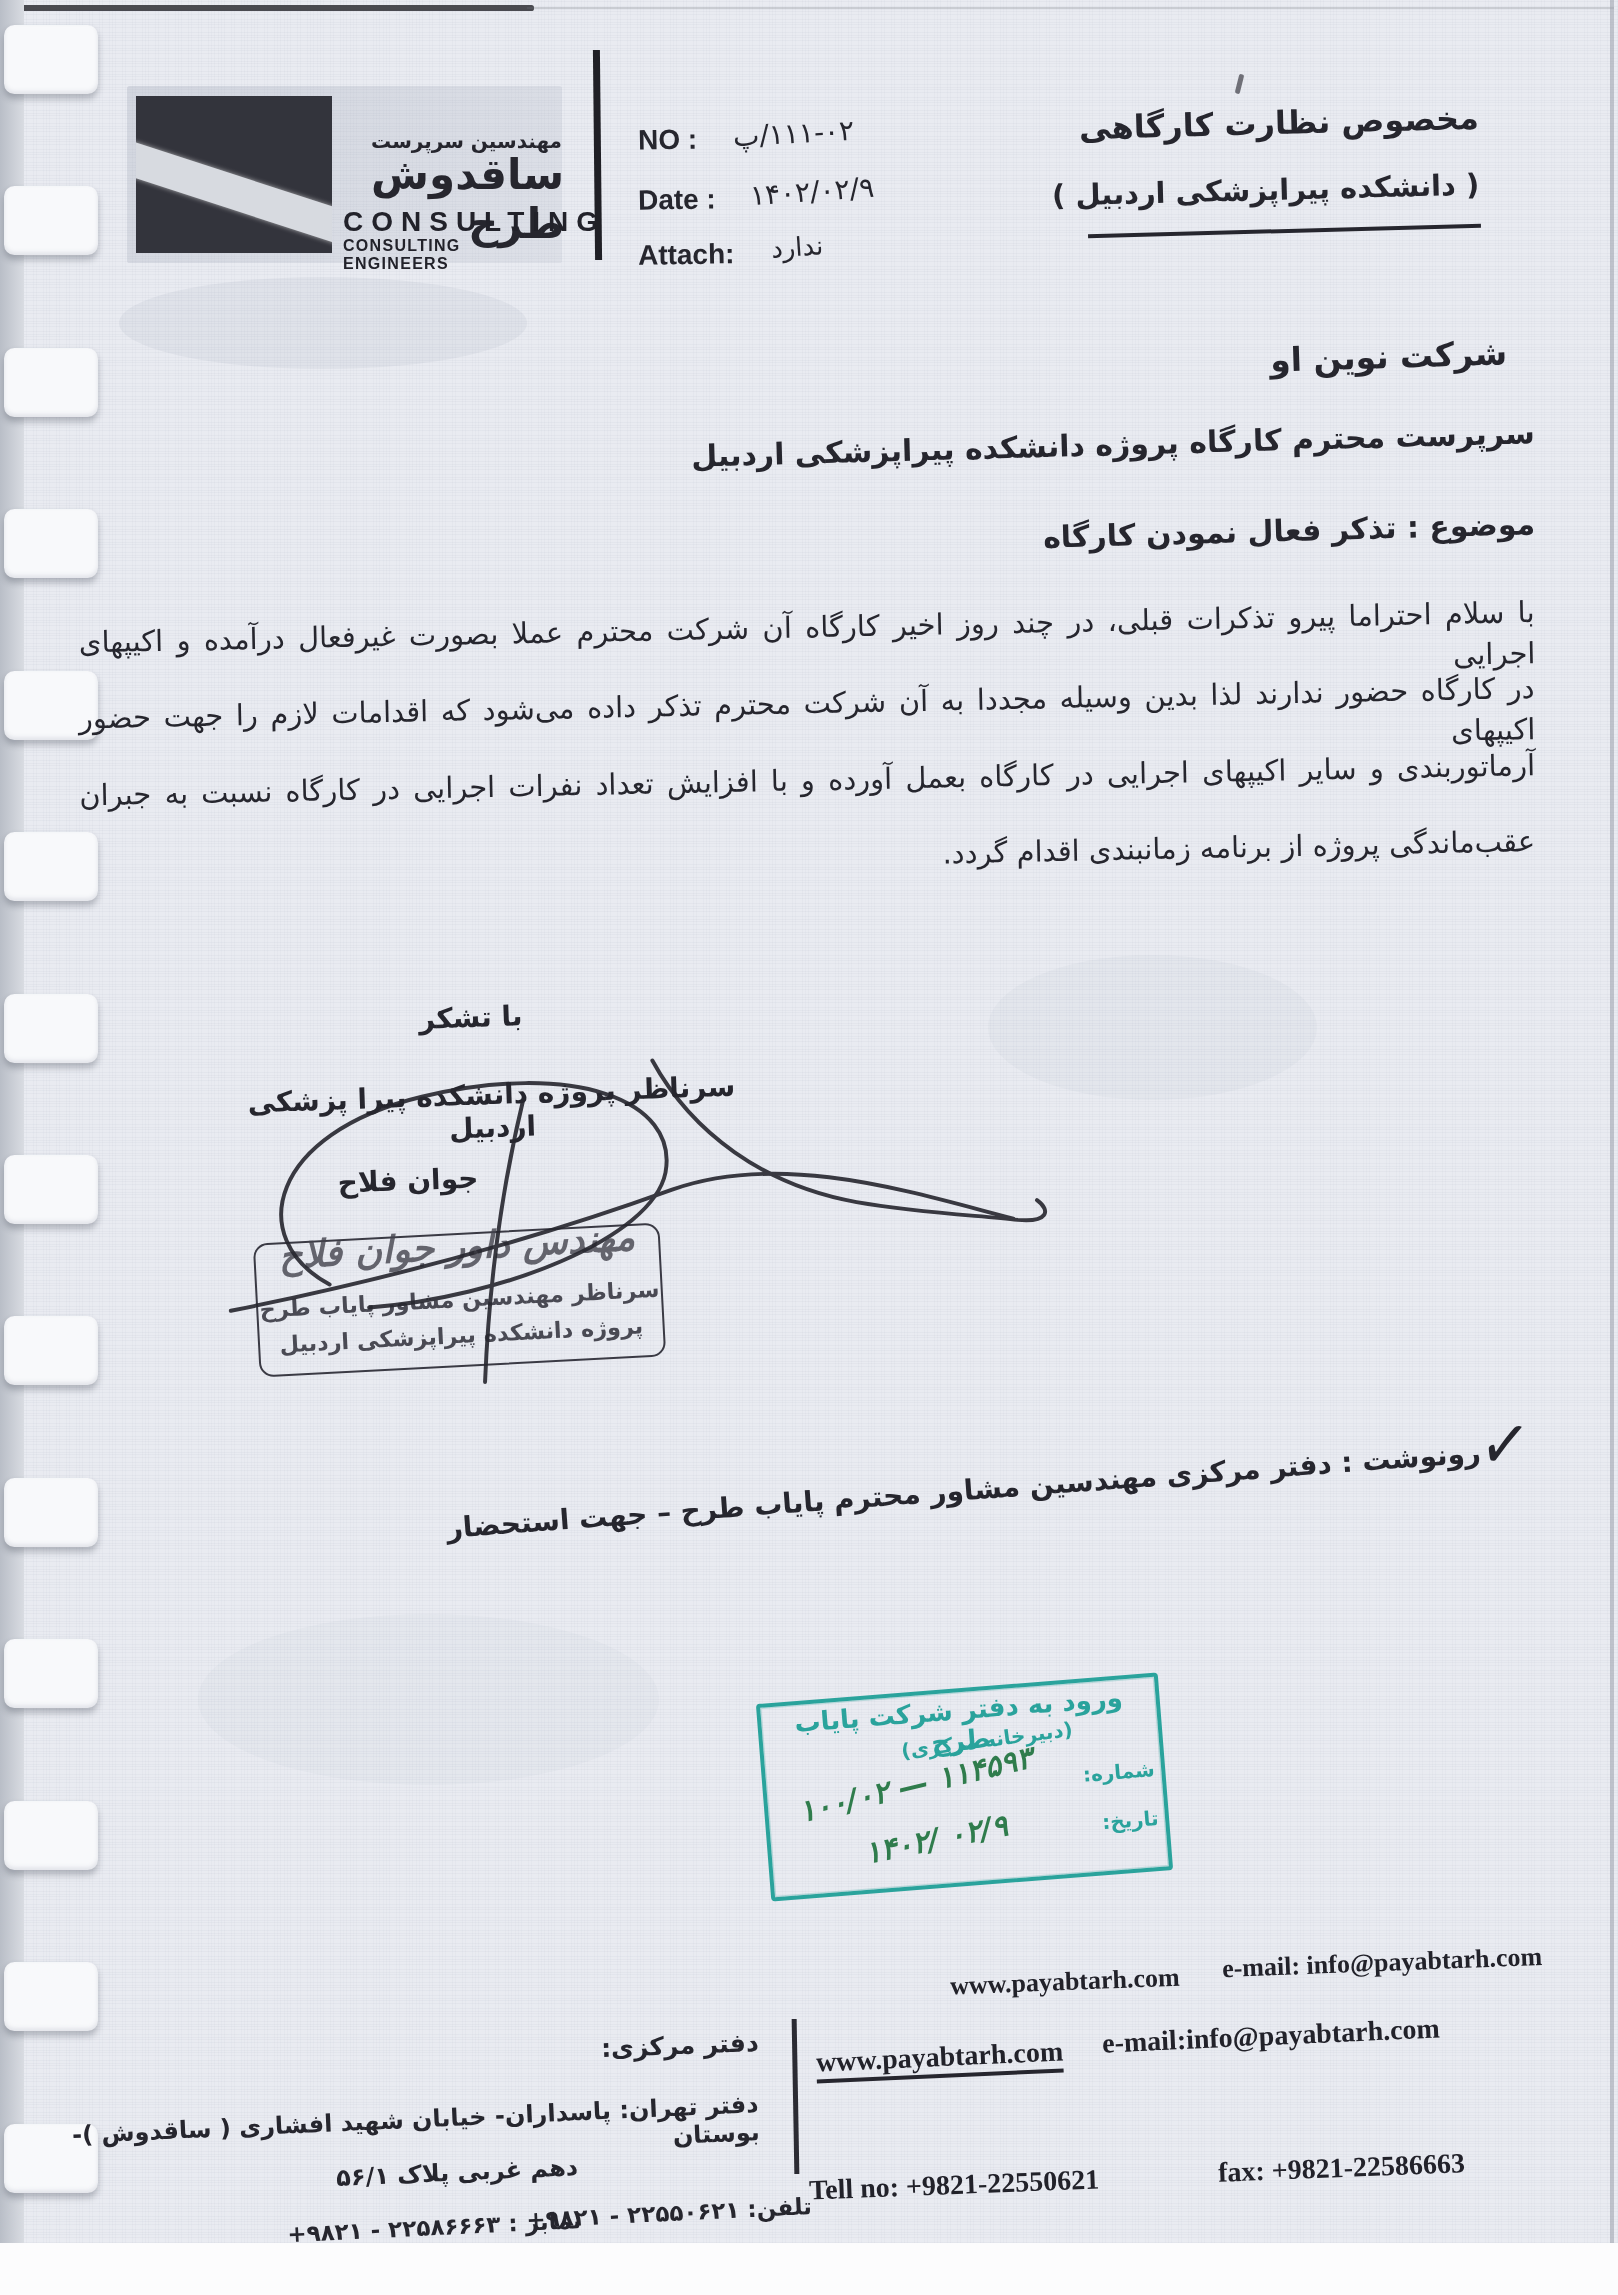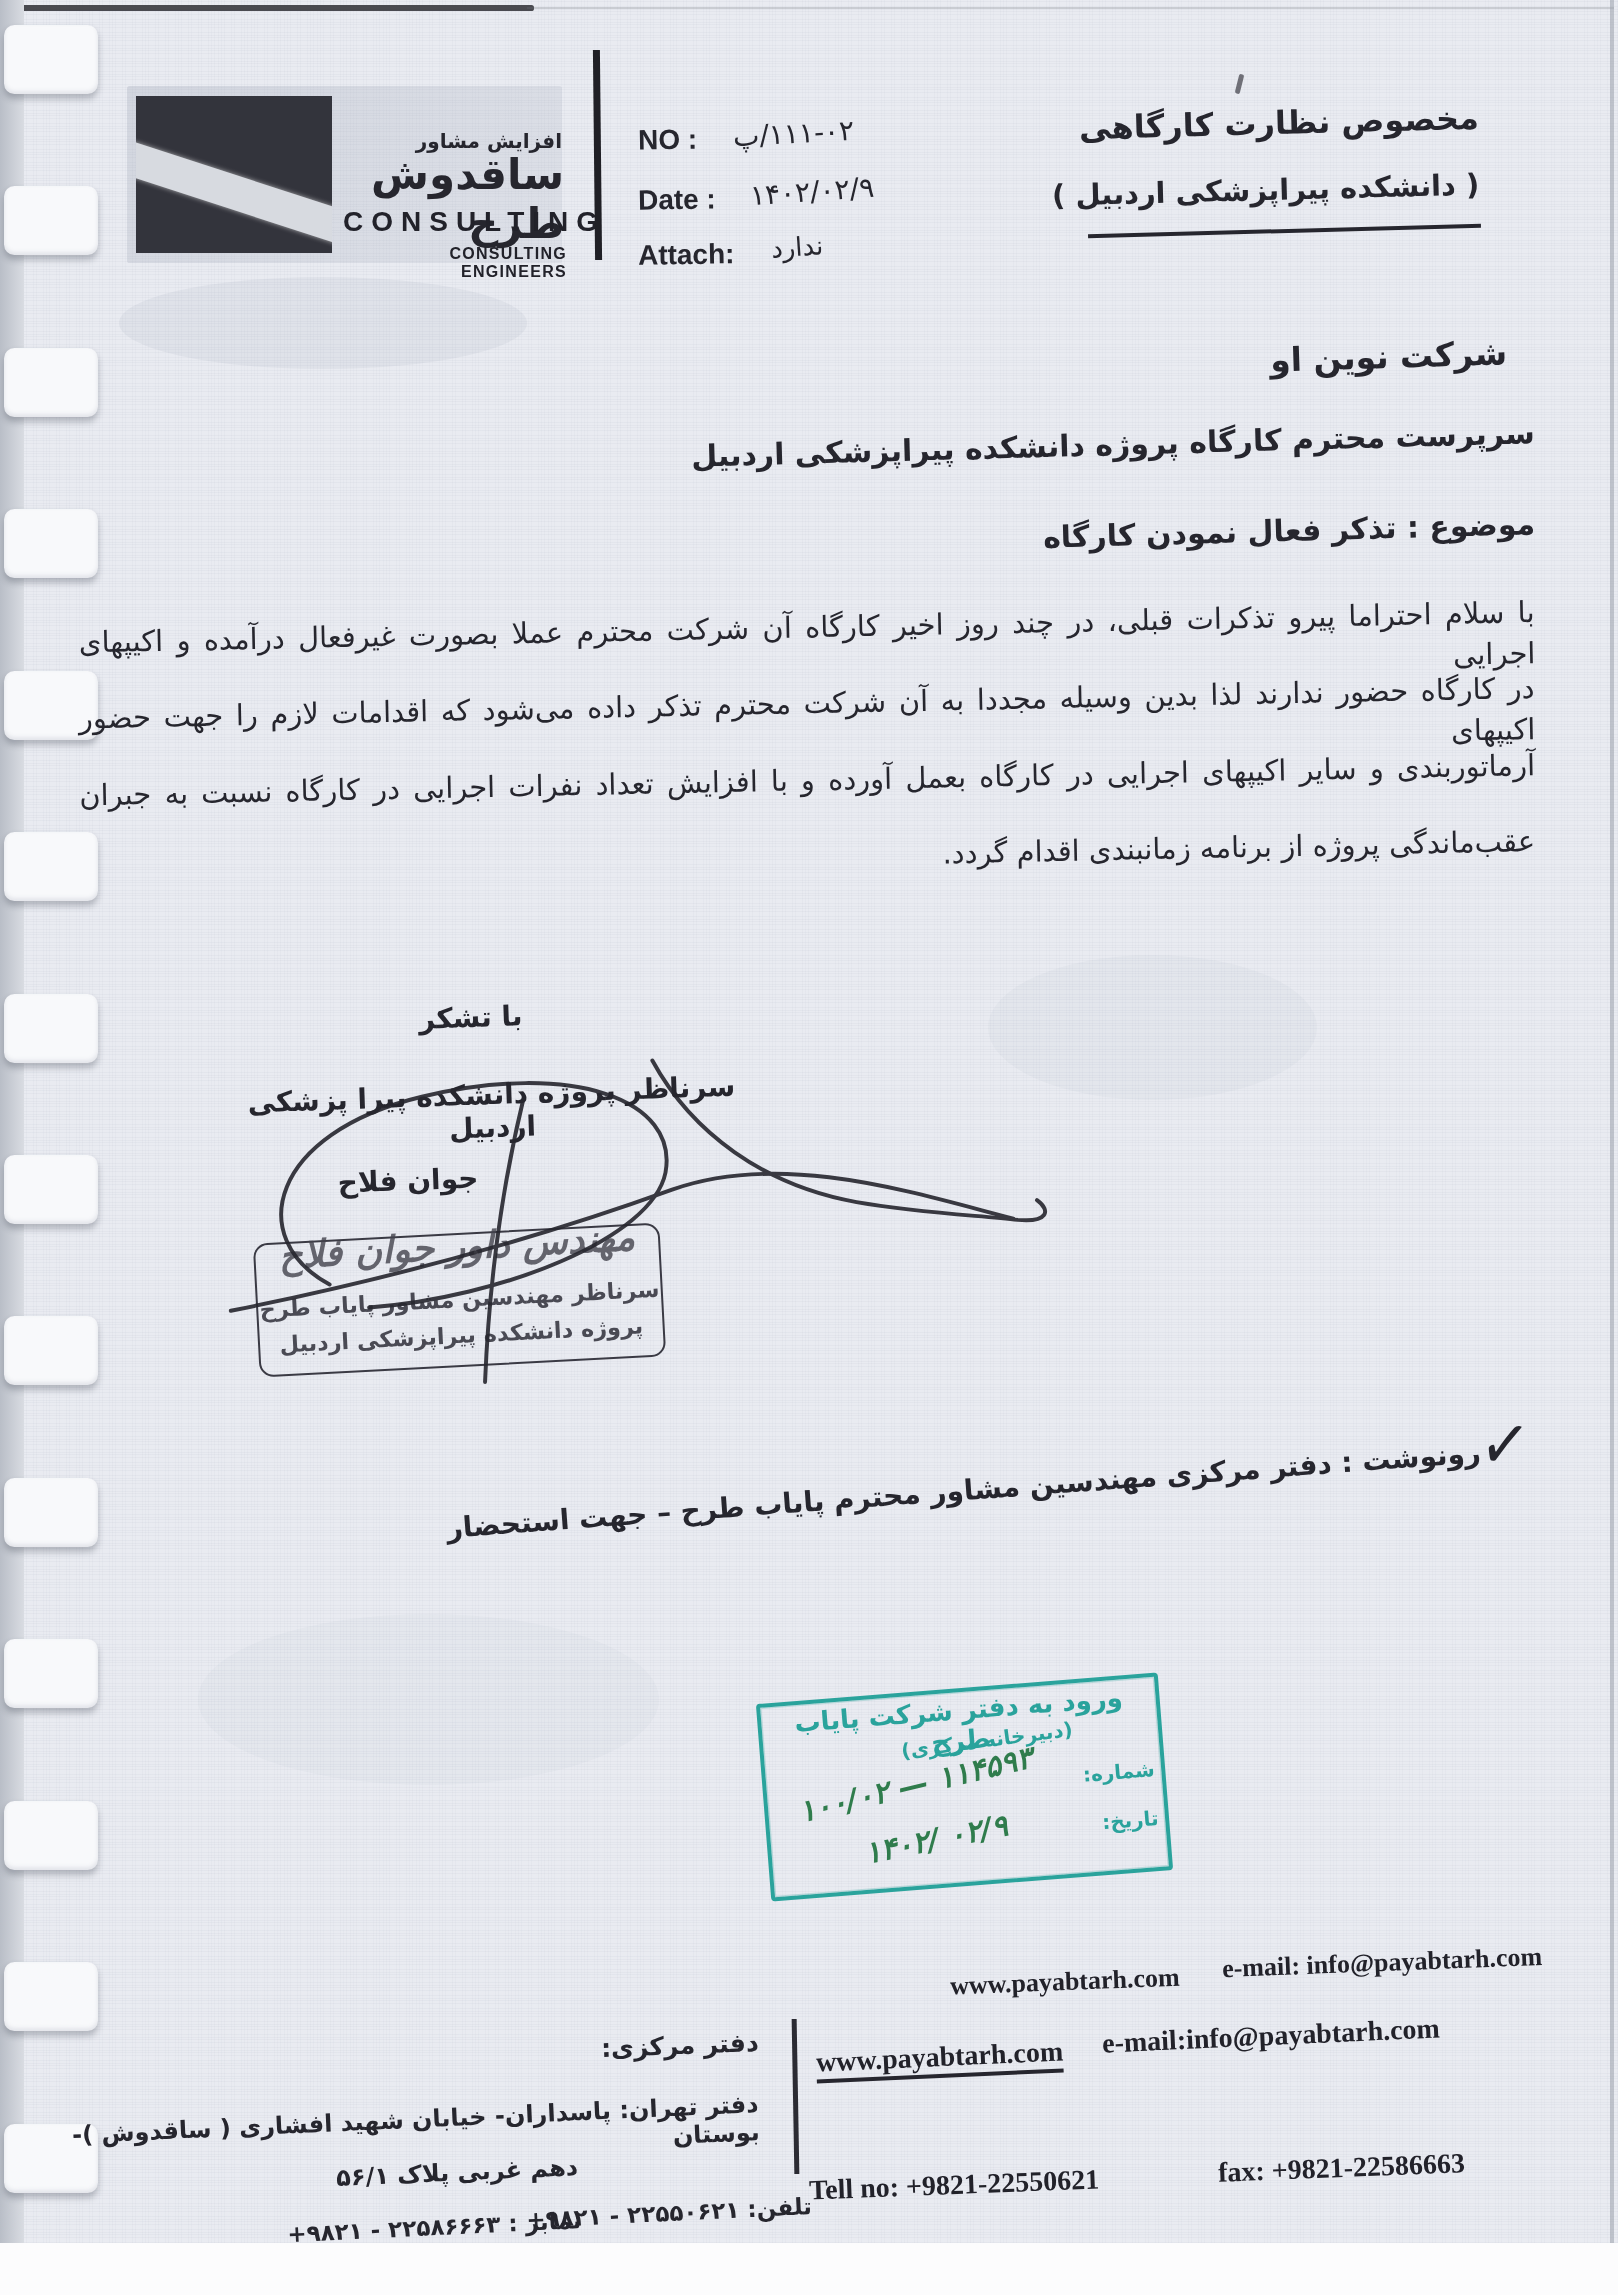--- a/index.html
+++ b/index.html
@@ -54,24 +54,24 @@
 
   <div class="blotch" style="left:119px;top:277px;width:408px;height:92px;"></div>
   <div class="blotch" style="left:988px;top:955px;width:329px;height:145px;background:rgba(140,150,170,.06);"></div>
   <div class="blotch" style="left:198px;top:1614px;width:461px;height:171px;background:rgba(140,150,170,.05);"></div>
   <div class="abs" style="left:1237px;top:74px;width:5.3px;height:20px;background:#3c3c44;transform:rotate(14deg);opacity:.7;border-radius:2px;"></div>
 
   <div class="abs" style="left:127px;top:86px;width:435px;height:177px;background:linear-gradient(135deg,rgba(150,158,175,.28),rgba(150,158,175,.14));border-radius:2.6px;"></div>
   <div class="abs" style="left:136px;top:96px;width:196px;height:157px;background:#33343c;overflow:hidden;">
     <div class="abs" style="left:-26px;top:84px;width:277px;height:34px;background:#d7dae0;transform:rotate(18deg);box-shadow:0 0 5.3px rgba(255,255,255,.6);"></div>
   </div>
-  <div class="abs fa b" style="left:343px;top:129px;width:219px;text-align:right;font-size:20px;">افزایش مشاور</div>
+  <div class="abs fa b" style="left:343px;top:129px;width:219px;text-align:right;font-size:20px;">مهندسین سرپرست</div>
   <div class="abs fa b" style="left:343px;top:150px;width:221px;text-align:right;font-size:42px;">ساقدوش طرح</div>
   <div class="abs en b" style="left:343px;top:206px;width:224px;text-align:right;font-size:28px;letter-spacing:8px;font-family:'Liberation Sans',sans-serif;">CONSULTING</div>
-  <div class="abs en b" style="left:343px;top:237px;width:224px;text-align:right;font-size:16px;letter-spacing:1.3px;font-family:'Liberation Sans',sans-serif;margin-top:8px;">CONSULTING ENGINEERS</div>
+  <div class="abs en b" style="left:343px;top:237px;width:224px;text-align:left;font-size:16px;letter-spacing:1.3px;font-family:'Liberation Sans',sans-serif;">CONSULTING ENGINEERS</div>
 
   <div class="abs" style="left:594px;top:50px;width:6.6px;height:210px;background:#202026;transform:rotate(-0.6deg);"></div>
   <div class="abs sans b" style="left:638px;top:124px;font-size:28px;transform:rotate(-1deg);">NO :</div>
   <div class="abs fa" style="left:733px;top:117px;font-size:28px;transform:rotate(-3deg);">۱۱۱-۰۲/پ</div>
   <div class="abs sans b" style="left:638px;top:184px;font-size:28px;transform:rotate(-1deg);">Date :</div>
   <div class="abs fa" style="left:750px;top:175px;font-size:28px;transform:rotate(-4deg);">۱۴۰۲/۰۲/۹</div>
   <div class="abs sans b" style="left:638px;top:239px;font-size:28px;transform:rotate(-1deg);">Attach:</div>
   <div class="abs fa" style="left:771px;top:232px;font-size:26px;transform:rotate(-4deg);">ندارد</div>
 
   <div class="abs fa b" style="right:140px;top:104px;font-size:32px;transform:rotate(-1.5deg);">مخصوص نظارت کارگاهی</div>

